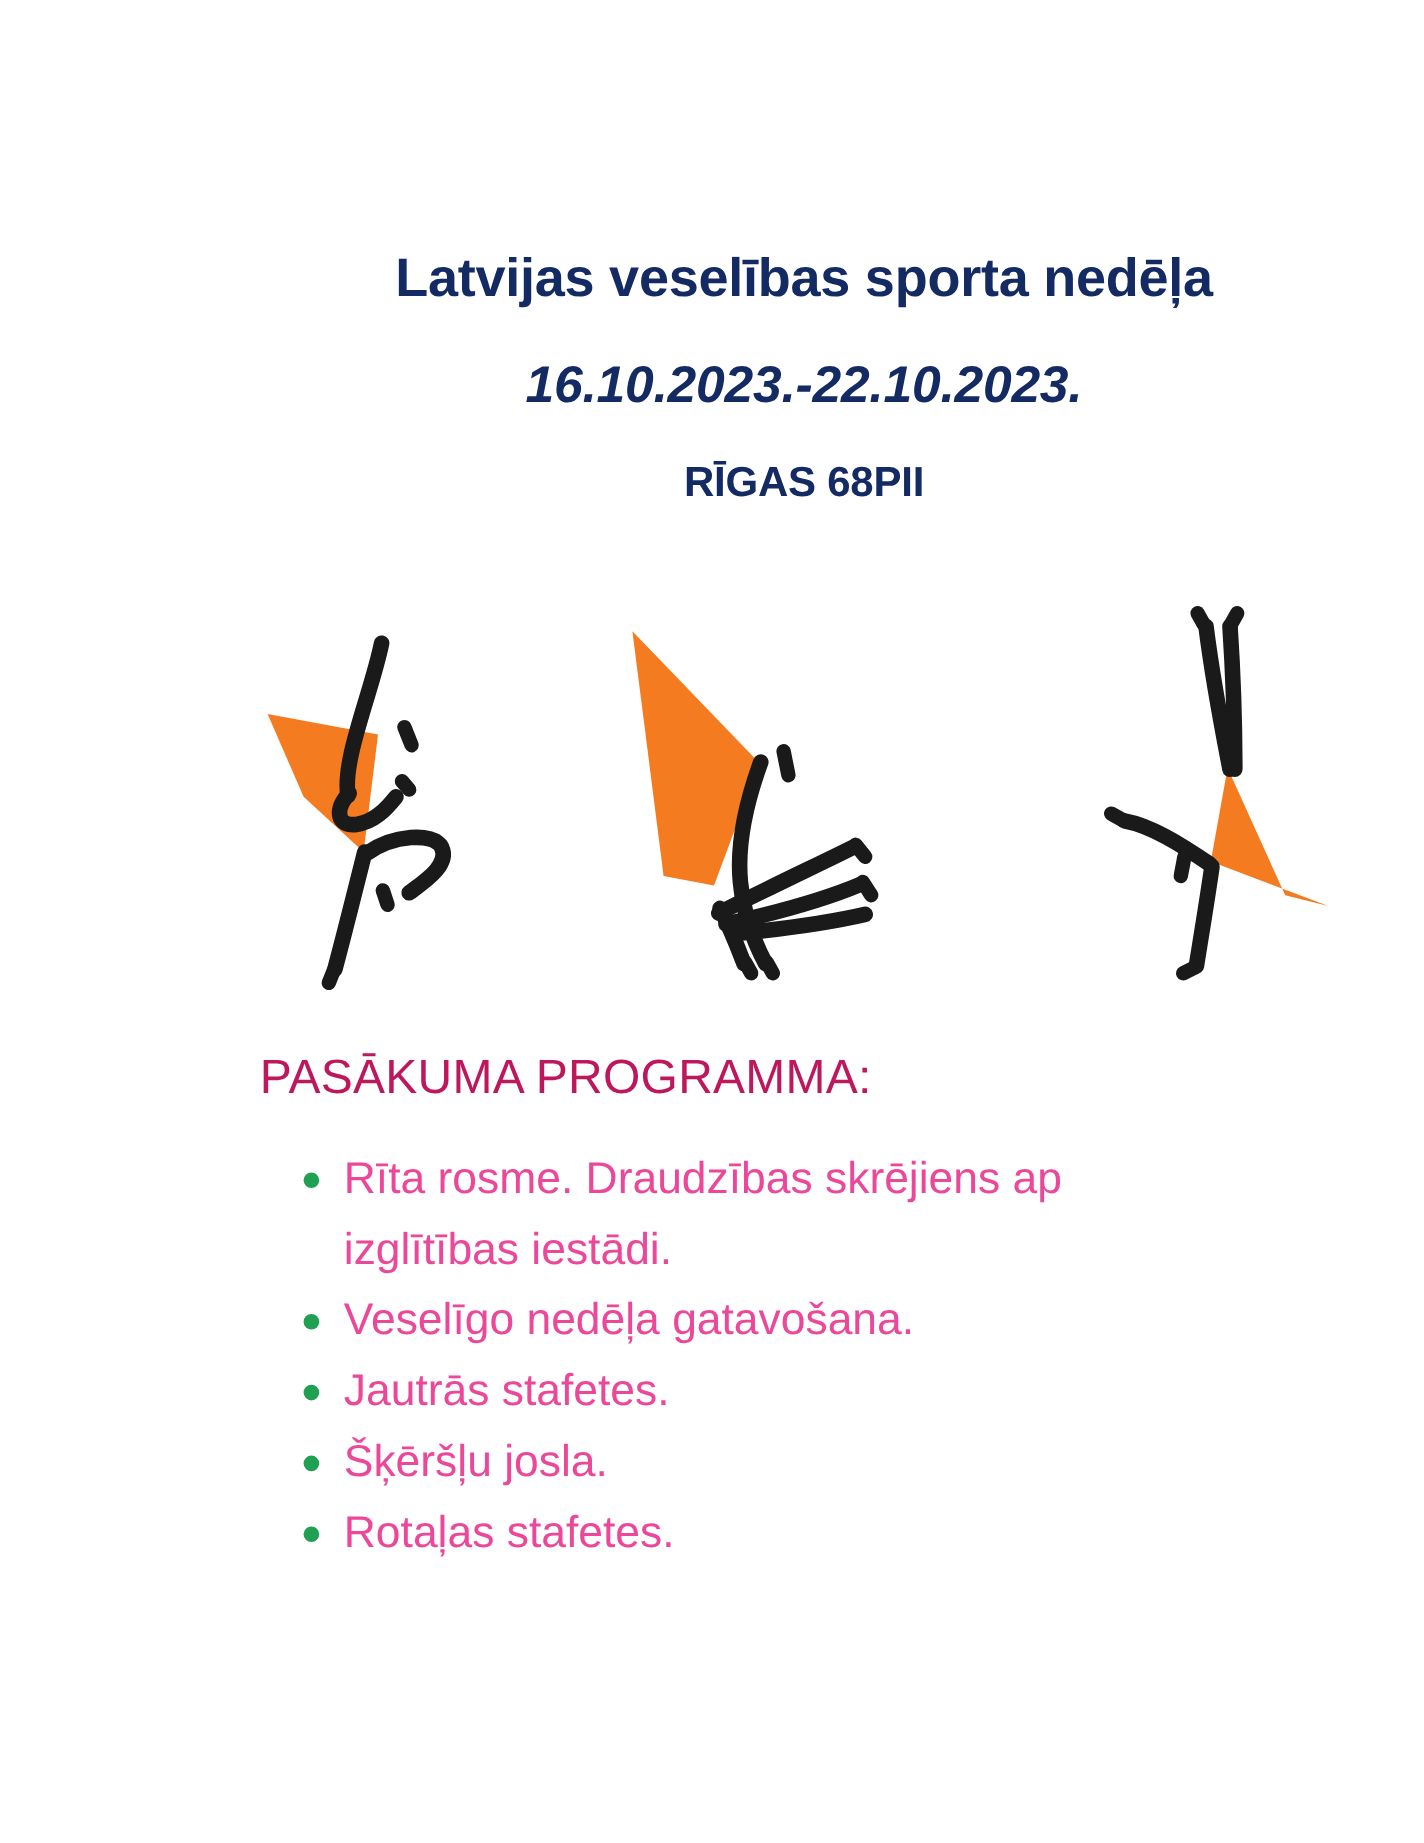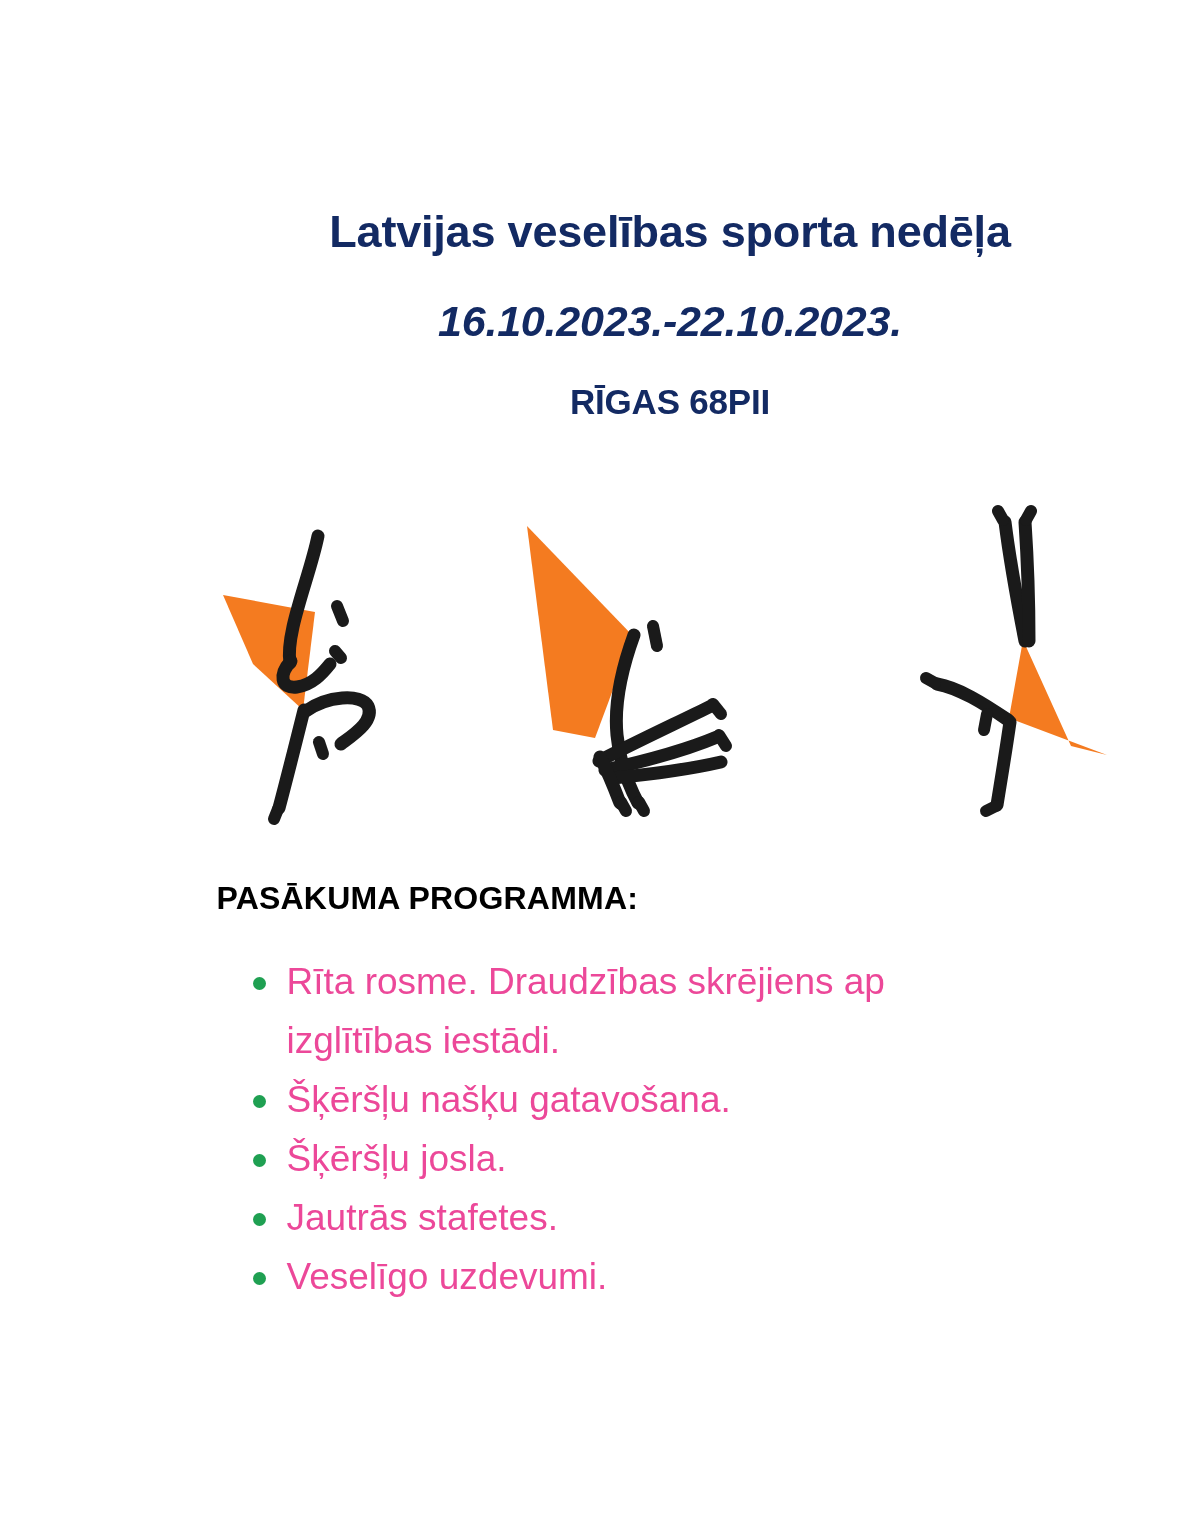--- a/index.html
+++ b/index.html
@@ -71,24 +71,24 @@
   .figure svg { display: block; width: 100%; height: 100%; }
 
   
   .programme {
     position: absolute;
     top: 856px;
     left: 140px;
     width: 960px;
   }
   .programme-heading {
-    color: #000000;
-    font-size: 32px;
+    color: #be185d;
+    font-size: 40px;
     line-height: 52px;
-    font-weight: bold;
+    font-weight: normal;
     margin: 0 0 28px 0;
     letter-spacing: 0.2px;
   }
   .programme-list {
     list-style: none;
     margin: 0;
     padding: 0 0 0 34px;
   }
   .programme-item {
     position: relative;
@@ -182,30 +182,30 @@
   <div class="programme">
     <div class="programme-heading">PASĀKUMA PROGRAMMA:</div>
 
     <ul class="programme-list">
       <li class="programme-item">
         <span class="bullet"></span>
         <span>Rīta rosme. Draudzības skrējiens ap izglītības iestādi.</span>
       </li>
       <li class="programme-item">
         <span class="bullet"></span>
-        <span>Šķēršļu našķu gatavošana.</span>
+        <span>Veselīgo nedēļa gatavošana.</span>
+      </li>
+      <li class="programme-item">
+        <span class="bullet"></span>
+        <span>Jautrās stafetes.</span>
       </li>
       <li class="programme-item">
         <span class="bullet"></span>
         <span>Šķēršļu josla.</span>
       </li>
       <li class="programme-item">
         <span class="bullet"></span>
-        <span>Jautrās stafetes.</span>
-      </li>
-      <li class="programme-item">
-        <span class="bullet"></span>
-        <span>Veselīgo uzdevumi.</span>
+        <span>Rotaļas stafetes.</span>
       </li>
     </ul>
   </div>
 
 </div>
 
 </body></html>

